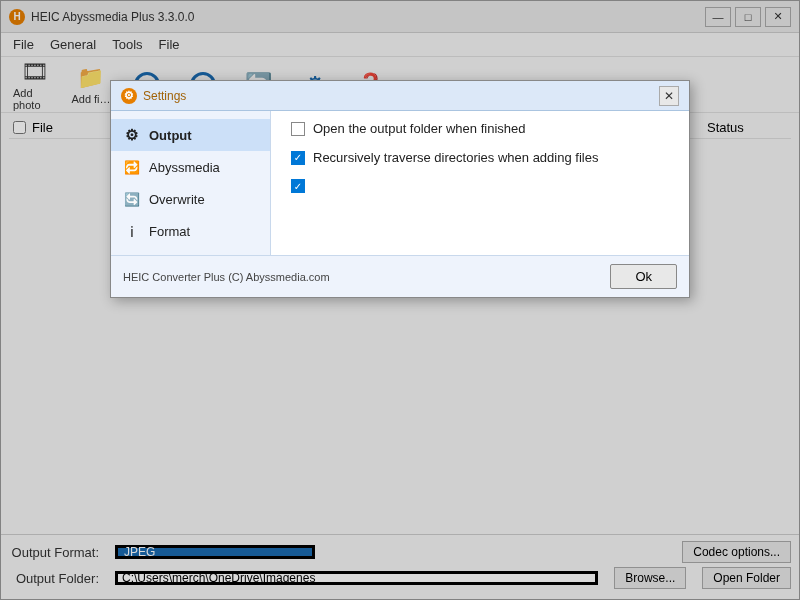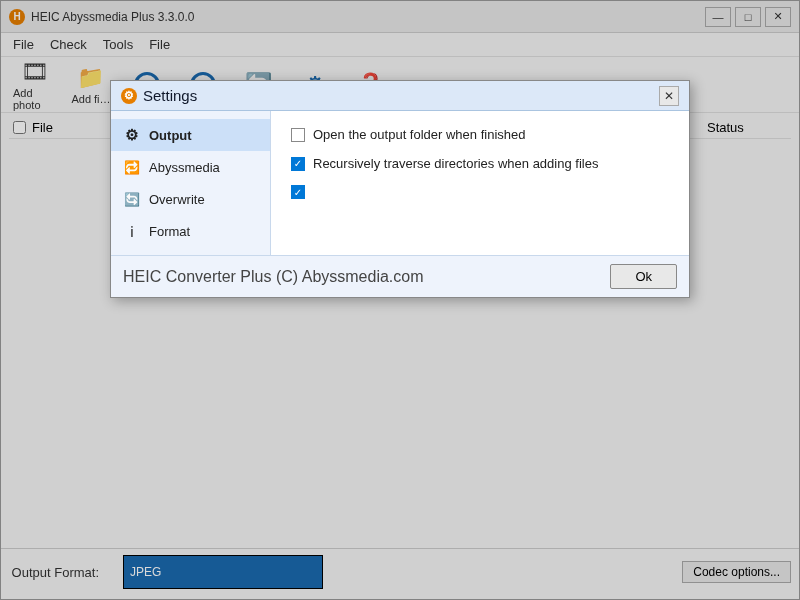--- a/index.html
+++ b/index.html
@@ -138,32 +138,32 @@
     
     .bottom-section {
       border-top: 1px solid #ccc;
       padding: 6px 8px;
       background: #f5f5f5;
     }
     .bottom-row {
       display: flex;
       align-items: center;
       margin-bottom: 4px;
-      gap: 24px;
+      gap: 16px;
     }
     .bottom-label {
       width: 90px;
       font-size: 13px;
       color: #333;
       text-align: right;
     }
     .bottom-input {
       flex: 1;
-      height: 34px;
-      border: 1px solid #000000;
+      height: 14px;
+      border: 3px solid #000000;
       background: white;
       padding: 2px 4px;
       font-size: 12px;
     }
     .bottom-btn {
       height: 22px;
       padding: 0 10px;
       border: 1px solid #aaa;
       background: #e8e8e8;
       cursor: pointer;
@@ -212,23 +212,23 @@
       margin-right: 6px;
       display: flex;
       align-items: center;
       justify-content: center;
       font-size: 9px;
       color: white;
       font-weight: bold;
     }
     .modal-title-text {
       flex: 1;
-      font-size: 15px;
+      font-size: 12px;
       font-weight: normal;
-      color: #0f172a;
+      color: #a16207;
     }
     .modal-close-btn {
       width: 20px;
       height: 20px;
       border: 1px solid #aaa;
       background: #e8e8e8;
       cursor: pointer;
       display: flex;
       align-items: center;
       justify-content: center;
@@ -266,21 +266,21 @@
       height: 18px;
       display: flex;
       align-items: center;
       justify-content: center;
       font-size: 15px;
     }
 
     
     .settings-content {
       flex: 1;
-      padding: 16px 20px;
+      padding: 10px 20px;
       background: white;
       text-align: center;
     }
     .setting-option {
       display: flex;
       align-items: center;
       margin-bottom: 14px;
       gap: 8px;
       font-size: 13px;
       color: #222;
@@ -310,21 +310,21 @@
     .modal-footer {
       border-top: 1px solid #c8d8ec;
       background: #eef3fc;
       display: flex;
       align-items: center;
       padding: 8px 12px;
       gap: 10px;
     }
     .footer-text {
       flex: 1;
-      font-size: 16px;
+      font-size: 11px;
       color: #444;
     }
     .ok-btn {
       padding: 4px 24px;
       border: 1px solid #888;
       background: #e8e8e8;
       cursor: pointer;
       font-size: 13px;
       border-radius: 2px;
     }
@@ -341,21 +341,21 @@
     <span class="title-bar-text">HEIC Abyssmedia Plus 3.3.0.0</span>
     <div class="title-bar-controls">
       <button class="title-btn">—</button>
       <button class="title-btn">□</button>
       <button class="title-btn close">✕</button>
     </div>
   </div>
 
   <div class="menu-bar">
     <span class="menu-item">File</span>
-    <span class="menu-item">Check</span>
+    <span class="menu-item">General</span>
     <span class="menu-item">Tools</span>
     <span class="menu-item">File</span>
   </div>
 
   <div class="toolbar">
     <div class="tool-btn">
       <div class="tool-icon">🎞</div>
       <span>Add photo</span>
     </div>
     <div class="tool-btn">
@@ -385,20 +385,26 @@
       <span style="flex:1">File</span>
       <span style="width:80px">Status</span>
     </div>
   </div>
 
   <div class="bottom-section">
     <div class="bottom-row">
       <span class="bottom-label">Output Format:</span>
       <div class="bottom-input" style="width:200px; flex:none; background:#1a6ab0; display:flex; align-items:center; color:white; font-size:12px; padding:2px 6px;">JPEG</div>
       <button class="bottom-btn" style="margin-left:auto">Codec options...</button>
+    </div>
+    <div class="bottom-row">
+      <span class="bottom-label">Output Folder:</span>
+      <input type="text" class="bottom-input" style="font-size: 12px;" value="C:\Users\merch\OneDrive\Imágenes">
+      <button class="bottom-btn">Browse...</button>
+      <button class="bottom-btn">Open Folder</button>
     </div>
   </div>
 </div>
 
 <div class="modal-overlay">
   <div class="modal">
 
     <div class="modal-title-bar">
       <div class="modal-title-icon">
         <span style="font-size:11px;">⚙</span>

